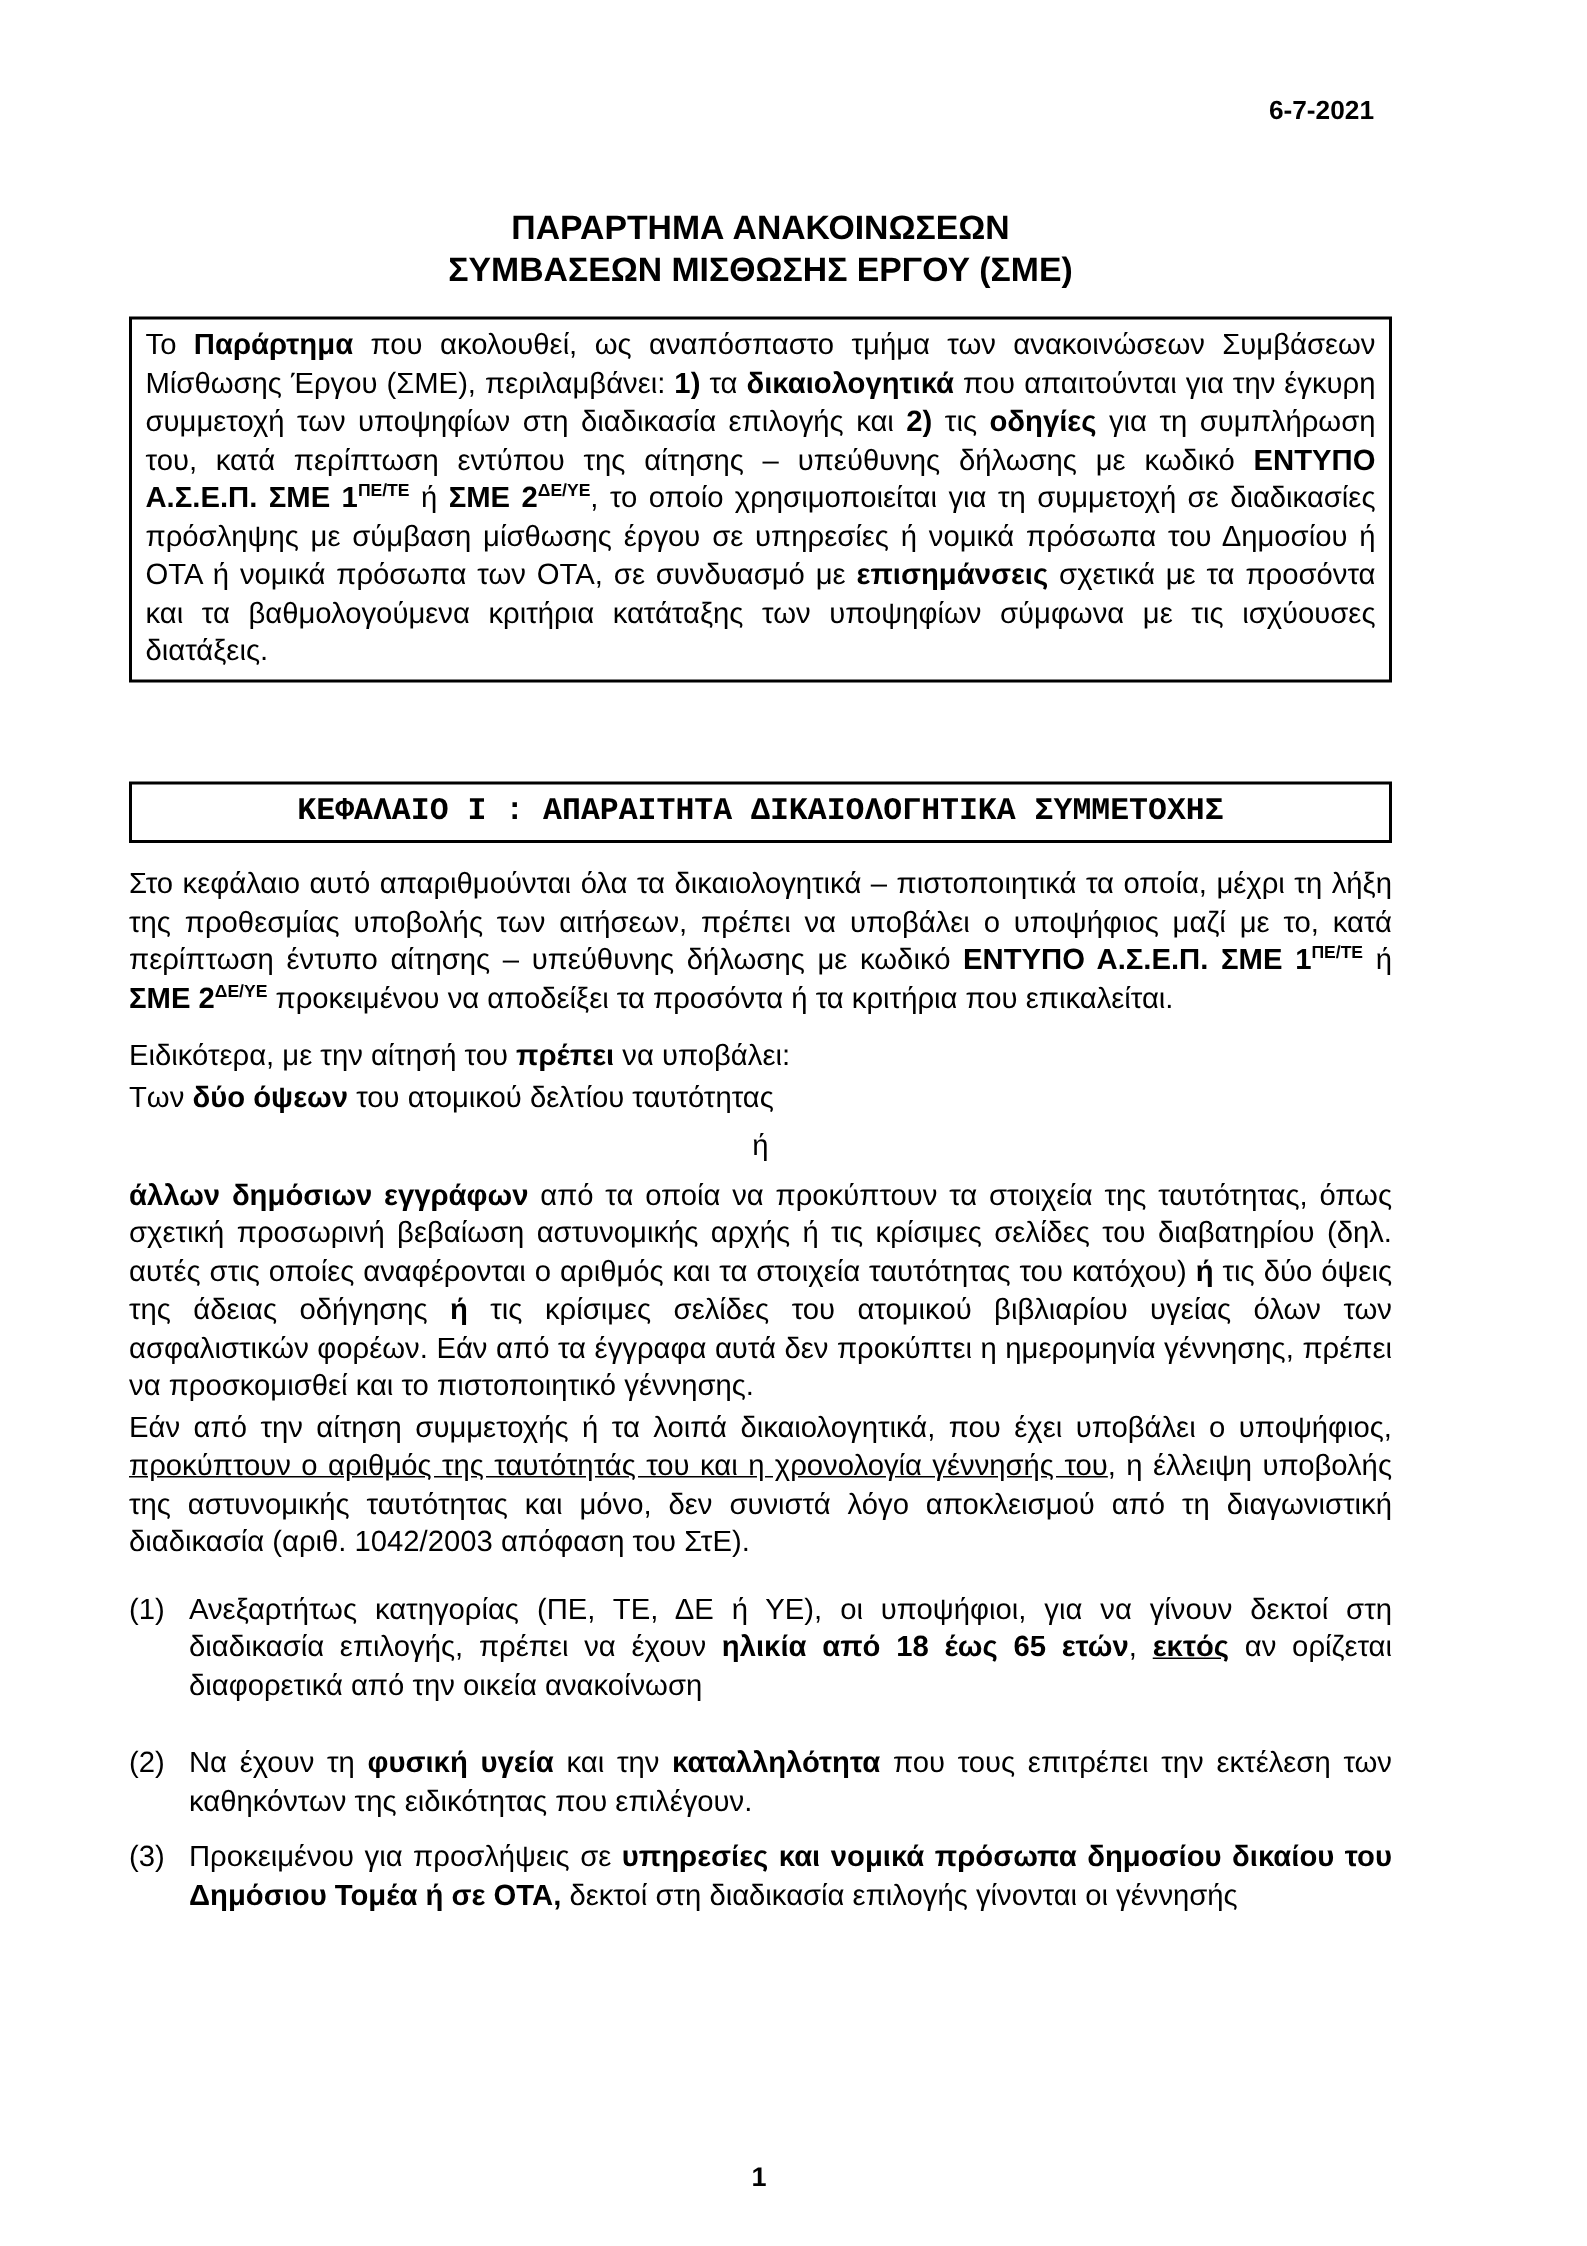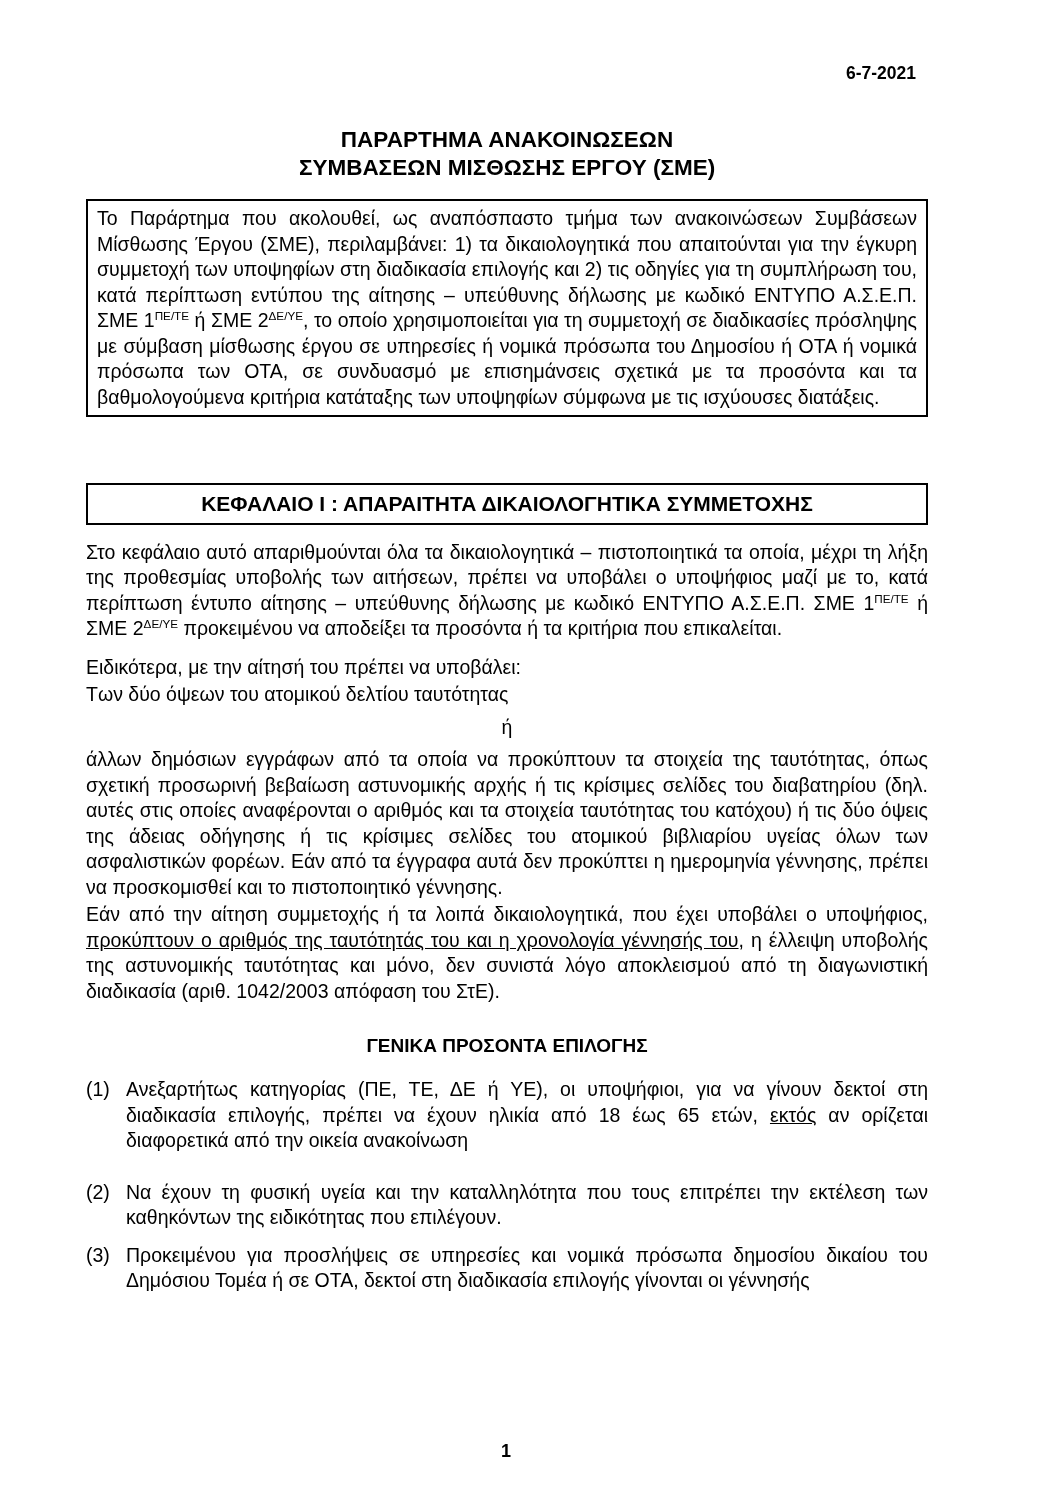--- a/index.html
+++ b/index.html
@@ -6,32 +6,33 @@
   .page{
     position:relative;
     width:1012px;height:1497px;
     box-sizing:border-box;
     background:#ffffff;color:#000000;
     padding:62px 84px 0 86px;
     font-family:"Liberation Sans",sans-serif;
     font-size:19.5px;line-height:25.5px;
     overflow:hidden;
   }
-  .b{font-weight:normal;}
+  .b{font-weight:bold;}
   .u{text-decoration:underline;margin-top:16px;}
   sup{font-size:0.6em;vertical-align:super;line-height:0;}
   .date{text-align:right;font-weight:bold;font-size:17.5px;line-height:22px;padding-right:12px;}
-  .title{margin-top:42px;text-align:center;font-weight:bold;font-size:22.5px;line-height:28px;}
+  .title{margin-top:54px;text-align:center;font-weight:bold;font-size:22.5px;line-height:28px;}
   .intro-box{margin-top:17px;border:2px solid #000;padding:5px 9px;}
   .just{text-align:justify;}
   p{margin:0;}
   .chapter-box{
     margin-top:66px;border:2px solid #000;
     text-align:center;font-weight:bold;font-size:21px;
     padding:6px 4px;
+    font-family:Liberation Mono, monospace;
   }
   .chapter-intro{margin-top:15px;}
   .submit-note{margin-top:13px;}
   .list1-heading{margin-top:28px;font-weight:bold;}
   .two-sides{margin-top:2px;}
   .or-sep{margin-top:7px;text-align:center;}
   .other-docs{margin-top:7px;}
   .identity-note{margin-top:2px;}
   .general-heading{
     margin:30px 0 0 0;text-align:center;font-weight:bold;
@@ -73,21 +74,20 @@
 
 
   <p class="two-sides"><span>Των </span><span class="b">δύο όψεων</span><span> του ατομικού δελτίου ταυτότητας</span></p>
 
   <p class="or-sep">ή</p>
 
   <p class="just other-docs"><span class="b">άλλων δημόσιων εγγράφων</span><span> από τα οποία να προκύπτουν τα στοιχεία της ταυτότητας, όπως σχετική προσωρινή βεβαίωση αστυνομικής αρχής ή τις κρίσιμες σελίδες του διαβατηρίου (δηλ. αυτές στις οποίες αναφέρονται ο αριθμός και τα στοιχεία ταυτότητας του κατόχου) </span><span class="b">ή</span><span> τις δύο όψεις της άδειας οδήγησης </span><span class="b">ή</span><span> τις κρίσιμες σελίδες του ατομικού βιβλιαρίου υγείας όλων των ασφαλιστικών φορέων. Εάν από τα έγγραφα αυτά δεν προκύπτει η ημερομηνία γέννησης, πρέπει να προσκομισθεί και το πιστοποιητικό γέννησης.</span></p>
 
   <p class="just identity-note"><span>Εάν από την αίτηση συμμετοχής ή τα λοιπά δικαιολογητικά, που έχει υποβάλει ο υποψήφιος, </span><span class="u">προκύπτουν ο αριθμός της ταυτότητάς του και η χρονολογία γέννησής του</span><span>, η έλλειψη υποβολής της αστυνομικής ταυτότητας και μόνο, δεν συνιστά λόγο αποκλεισμού από τη διαγωνιστική διαδικασία (αριθ. 1042/2003 απόφαση του ΣτΕ).</span></p>
 
-  <h3 class="general-heading">ΓΕΝΙΚΑ ΠΡΟΣΟΝΤΑ ΕΠΙΛΟΓΗΣ</h3>
 
   <div>
     <div class="item item-1">
       <span class="num">(1)</span>
       <span><span>Ανεξαρτήτως κατηγορίας (ΠΕ, ΤΕ, ΔΕ ή ΥΕ), οι υποψήφιοι, για να γίνουν δεκτοί στη διαδικασία επιλογής, πρέπει να έχουν </span><span class="b">ηλικία από 18 έως 65 ετών</span><span>, </span><span class="b u">εκτός</span><span> αν ορίζεται διαφορετικά από την οικεία ανακοίνωση</span></span>
     </div>
     <div class="item item-2">
       <span class="num">(2)</span>
       <span><span>Να έχουν τη </span><span class="b">φυσική υγεία</span><span> και την </span><span class="b">καταλληλότητα</span><span> που τους επιτρέπει την εκτέλεση των καθηκόντων της ειδικότητας που επιλέγουν.</span></span>
     </div>

